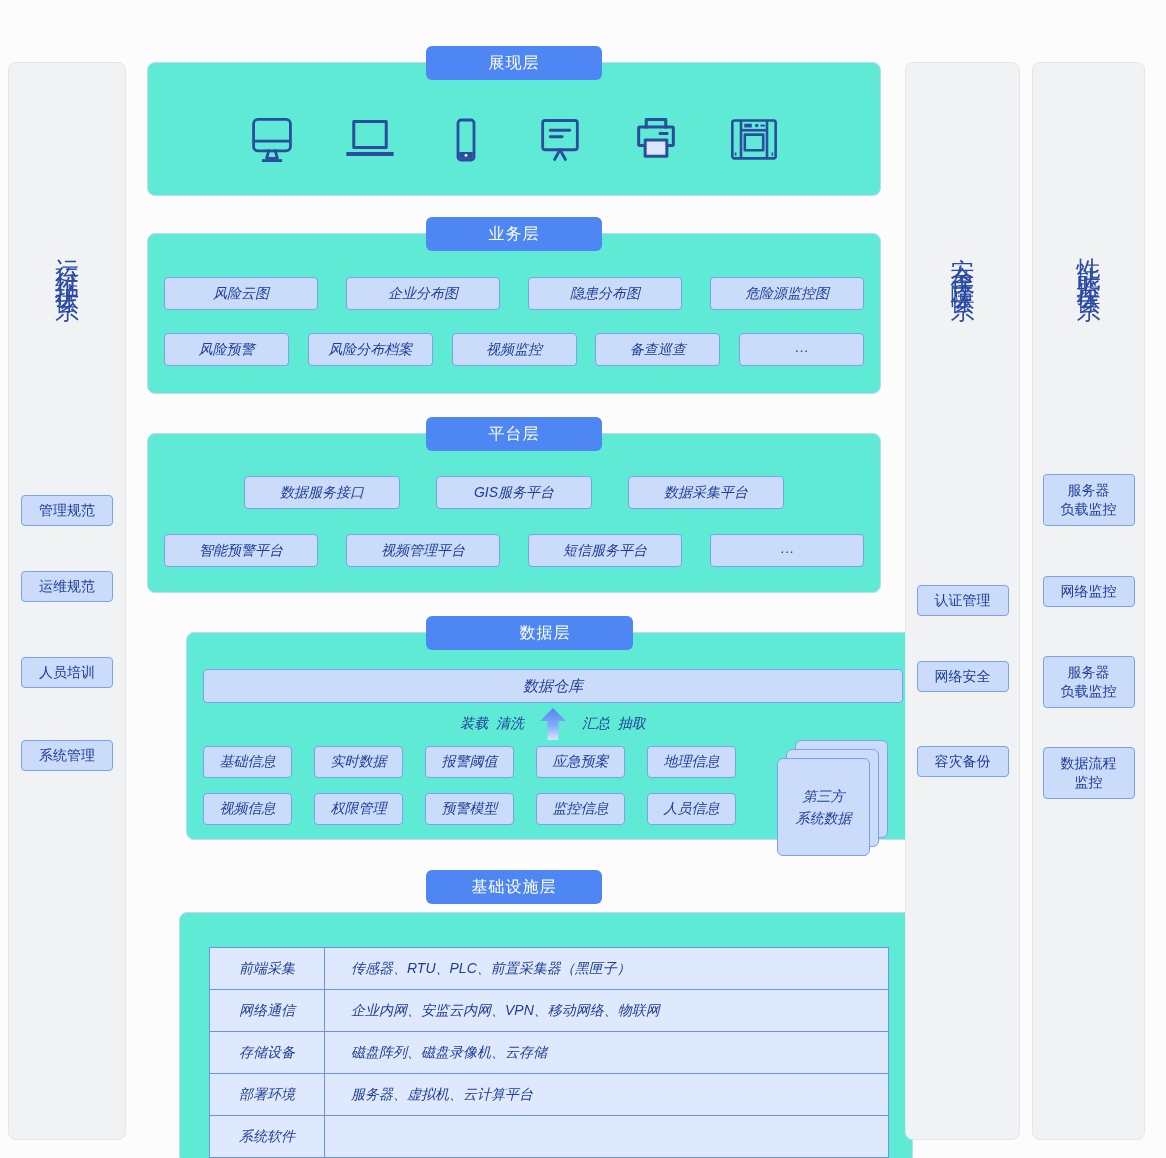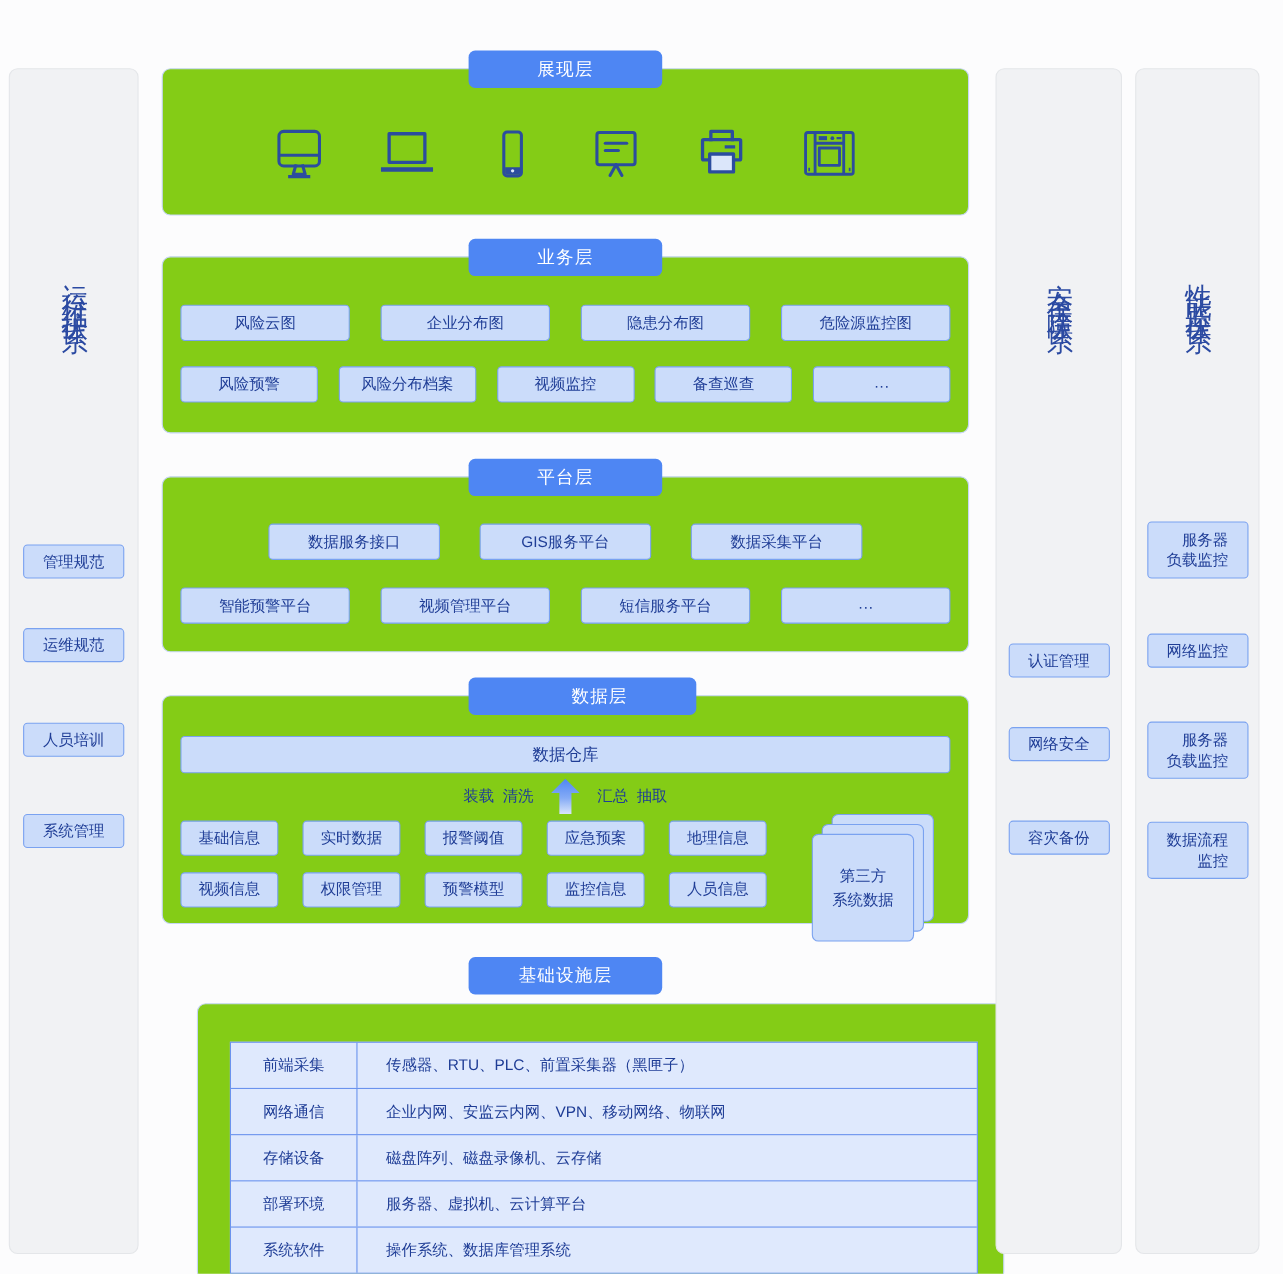--- a/index.html
+++ b/index.html
@@ -22,34 +22,34 @@
     position:absolute;left:50%;transform:translateX(-50%);top:176px;
     writing-mode:vertical-rl;text-orientation:upright;
     font-size:24px;font-weight:500;letter-spacing:8px;color:#2b4aa2;
     white-space:nowrap;
   }
   .side-box{
     position:absolute;left:50%;transform:translateX(-50%);
     width:92px;min-height:31px;box-sizing:border-box;
     background:#cbdcfa;border:1px solid #7aa2f0;border-radius:4px;
     display:flex;align-items:center;justify-content:center;
-    font-size:14px;color:#1f3d96;text-align:right;
+    font-size:14px;color:#1f3d96;text-align:center;
     white-space:pre-line;line-height:19px;padding:2px 2px;
   }
 
   
   .badge{
     position:absolute;left:426px;width:176px;height:34px;z-index:3;
     background:#4e86f3;border-radius:6px;color:#ffffff;
     display:flex;align-items:center;justify-content:center;
     font-size:16px;letter-spacing:1px;
   }
   .panel{
     position:absolute;left:147px;width:734px;box-sizing:border-box;
-    background:#84cc16;border:1px solid #c6d6f6;border-radius:8px;
+    background:#5eead4;border:1px solid #c6d6f6;border-radius:8px;font-style:italic;
   }
 
   .box{
     background:#cbdcfa;border:1px solid #7aa2f0;border-radius:4px;
     color:#1f3d96;display:flex;align-items:center;justify-content:center;
     font-size:14px;box-sizing:border-box;
   }
   .row{position:absolute;left:16px;right:16px;display:flex;}
   .row-between{justify-content:space-between;}
   .row-center{justify-content:center;gap:36px;}
@@ -186,21 +186,21 @@
     </div>
     <div class="row row-between" style="top:100px;">
       <div class="box h33 w154">智能预警平台</div>
       <div class="box h33 w154">视频管理平台</div>
       <div class="box h33 w154">短信服务平台</div>
       <div class="box h33 w154">···</div>
     </div>
   </section>
 
   <div class="badge" style="top:616px;padding-left:31px;">数据层</div>
-  <section class="panel" style="top:632px;height:208px;">
+  <section class="panel" style="top:632px;height:208px;margin-left:39px;">
     <div class="row" style="top:36px;">
       <div class="box h34" style="width:100%;font-size:15px;">数据仓库</div>
     </div>
     <div class="flow">
       <span class="flow-label">装载  清洗</span>
       <svg width="26" height="32" viewBox="0 0 26 32">
         <defs>
           <linearGradient id="ag" x1="0" y1="0" x2="0" y2="1">
             <stop offset="0" stop-color="#4e86f3"></stop>
             <stop offset="0.55" stop-color="#85abf6"></stop>
@@ -249,21 +249,20 @@
       <div class="it-row">
         <div class="it-label">存储设备</div>
         <div class="it-value">磁盘阵列、磁盘录像机、云存储</div>
       </div>
       <div class="it-row">
         <div class="it-label">部署环境</div>
         <div class="it-value">服务器、虚拟机、云计算平台</div>
       </div>
       <div class="it-row">
         <div class="it-label">系统软件</div>
-        <div class="it-value">操作系统、数据库管理系统</div>
       </div>
     </div>
   </section>
 
   <aside class="side" style="left:905px;width:115px;">
     <div class="vtitle">安全保障体系</div>
     <div class="side-box" style="top:522px;">认证管理</div>
     <div class="side-box" style="top:598px;">网络安全</div>
     <div class="side-box" style="top:683px;">容灾备份</div>
   </aside>

